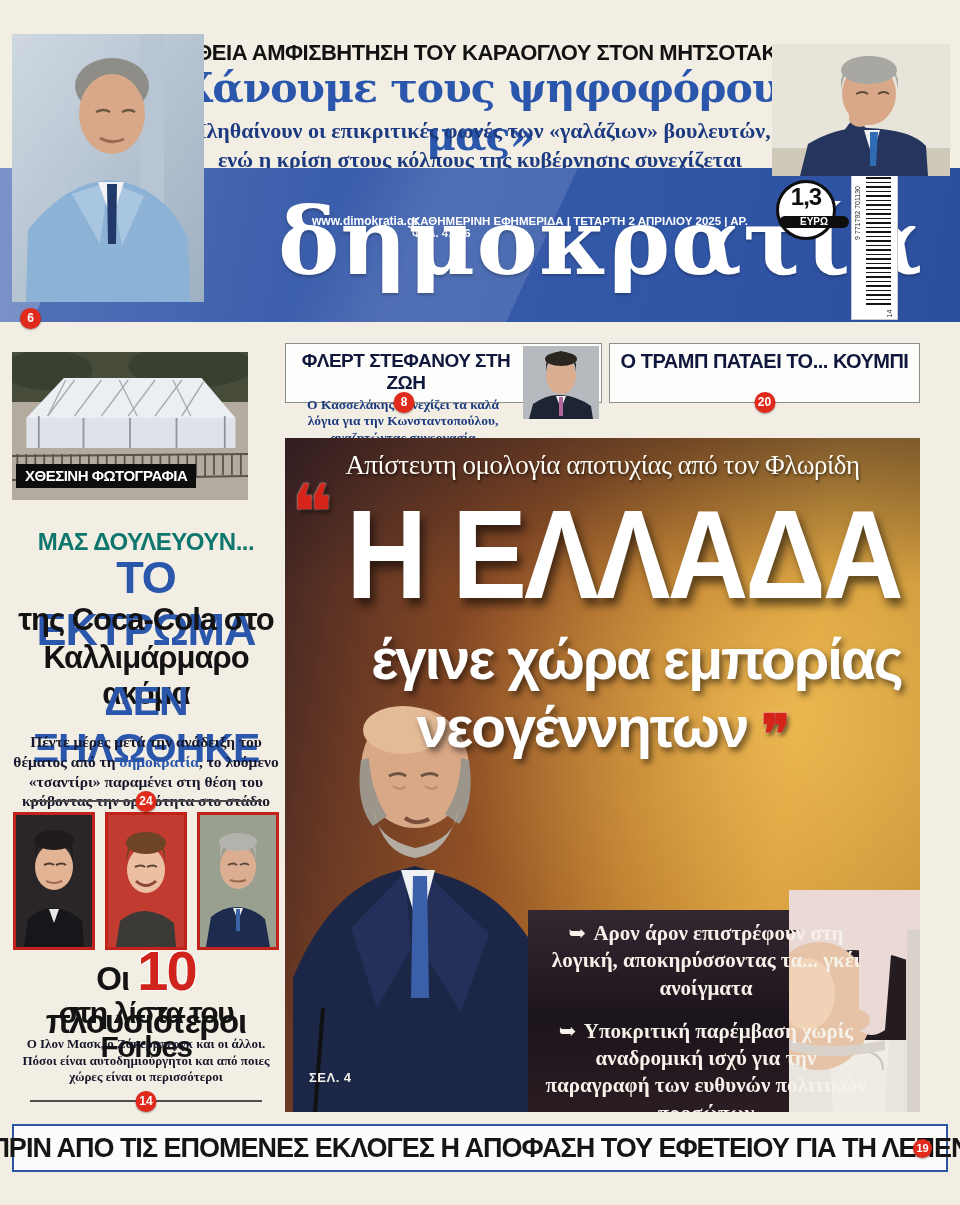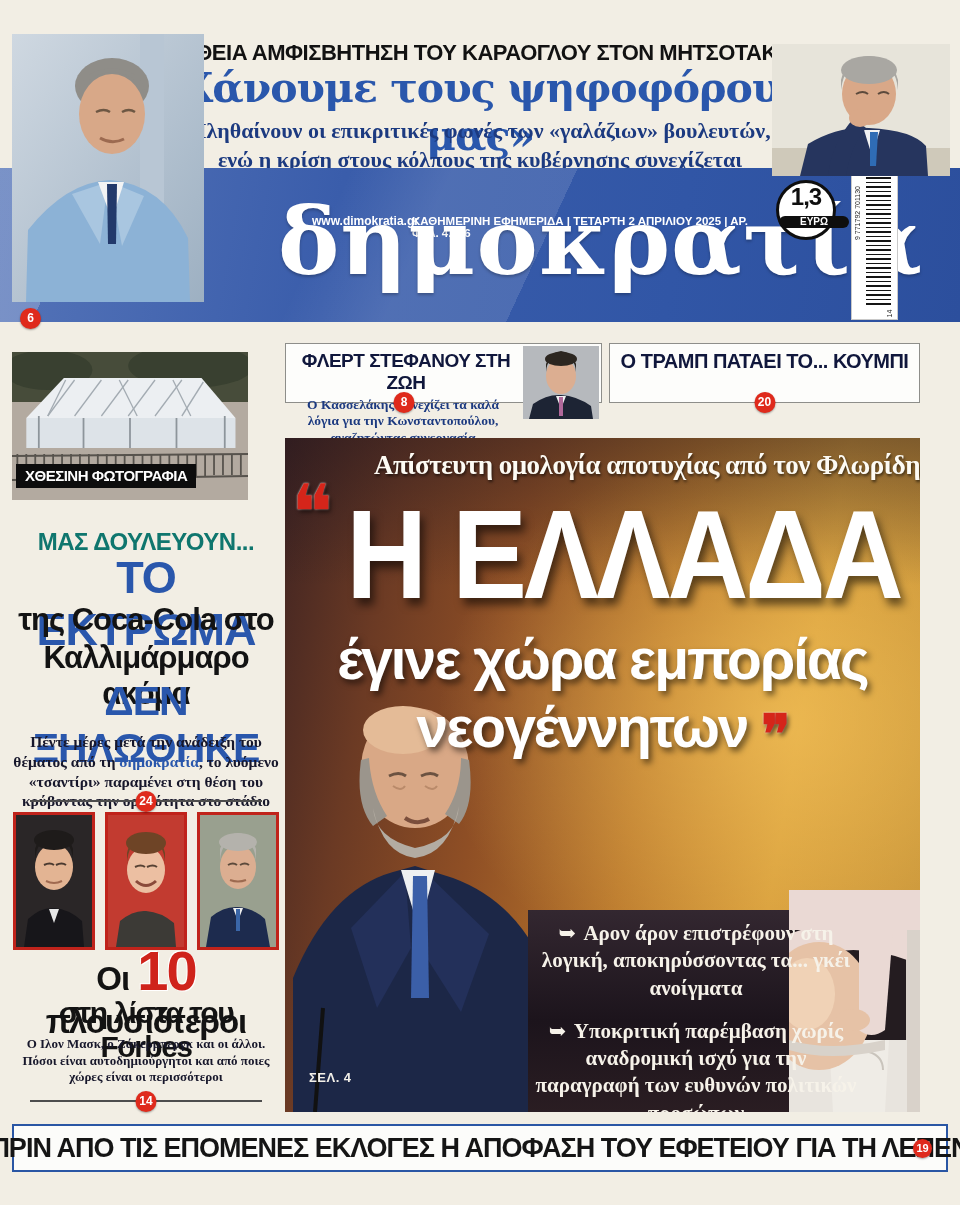--- a/index.html
+++ b/index.html
@@ -143,53 +143,53 @@
     left:285px; top:438px; width:635px; height:674px; z-index:2; overflow:hidden;
     background:
       radial-gradient(90% 70% at 78% 42%, rgba(255,208,100,.55) 0%, rgba(255,190,80,0) 60%),
       linear-gradient(100deg,#402422 0%,#6b3a24 16%,#8f4f25 34%,#b8762b 55%,#d49a39 75%,#c28f36 100%);
   }
   .feature::before {
     content:""; position:absolute; inset:0;
     background:linear-gradient(180deg, rgba(30,20,30,.45) 0%, rgba(30,20,30,0) 22%);
   }
   .f-kicker {
-    top:12px; left:0; width:100%; text-align:right; z-index:3;
-    font-family:"Liberation Serif",serif; font-weight:bold; font-size:27px;
+    top:12px; left:0; width:100%; text-align:center; z-index:3;
+    font-family:"Liberation Serif",serif; font-weight:normal; font-size:27px;
     color:#fdfbf4; text-shadow:1px 2px 3px rgba(0,0,0,.6); letter-spacing:-0.5px;
   }
   .quote { font-family:"DejaVu Serif",serif; color:#d5251a; z-index:4;
     text-shadow:2px 3px 4px rgba(0,0,0,.55), 0 0 2px #fff; }
   .q-open { left:6px; top:36px; font-size:78px; line-height:1; position:absolute; }
   .f-h1 {
     top:44px; left:42px; width:593px; text-align:center; z-index:3;
     font-weight:bold; font-size:112px; line-height:1.18; letter-spacing:-3px; color:#fff;
     transform:scaleY(1.12); transform-origin:center top;
     text-shadow:4px 6px 8px rgba(0,0,0,.55);
   }
   .f-h2, .f-h3 {
     left:0; width:100%; text-align:center; z-index:3;
     font-weight:bold; font-size:57px; letter-spacing:-2px; color:#fff;
     text-shadow:3px 4px 6px rgba(0,0,0,.55);
   }
-  .f-h2 { top:188px; }
+  .f-h2 { top:188px;margin-left:34px; }
   .f-h3 { top:256px; }
   .f-h3 .q-close { font-size:54px; vertical-align:-6px; }
   .ph-minister { left:8px; top:230px; width:262px; height:444px; z-index:1; }
   .f-subhead {
     left:246px; top:340px; width:389px; text-align:center; z-index:3;
     font-family:"Liberation Serif",serif; font-weight:bold; font-size:20px;
     line-height:1.3; color:#fffdf6; text-shadow:1px 2px 3px rgba(0,0,0,.55);
   }
   .f-panel {
     left:243px; top:472px; width:392px; height:202px; z-index:2;
     background:linear-gradient(180deg,#332730 0%,#1c141c 55%,#2a1d22 100%);
   }
   .ph-pregnant { left:504px; top:452px; width:131px; height:222px; z-index:2; }
-  .f-bullets { left:250px; top:482px; width:322px; z-index:3; text-align:center;
+  .f-bullets { left:260px; top:482px; width:322px; z-index:3; text-align:center;
     font-family:"Liberation Serif",serif; font-weight:bold; font-size:21px;
     line-height:1.3; color:#f6f2e9; }
   .f-bullets .b2 { margin-top:16px; }
   .f-bullets .arrow { color:#f6f2e9; font-family:"DejaVu Sans",sans-serif; }
   .f-selref { left:24px; top:632px; z-index:3; font-weight:bold; font-size:13px; color:#f2efe8; letter-spacing:0.5px; }
 
   
   .banner {
     left:12px; top:1124px; width:936px; height:48px; z-index:2;
     background:#fcfcfa; border:2.5px solid #2a56a4;

